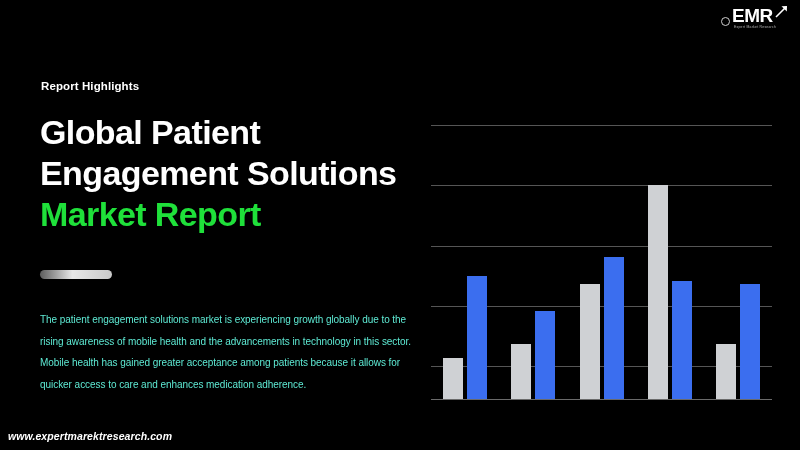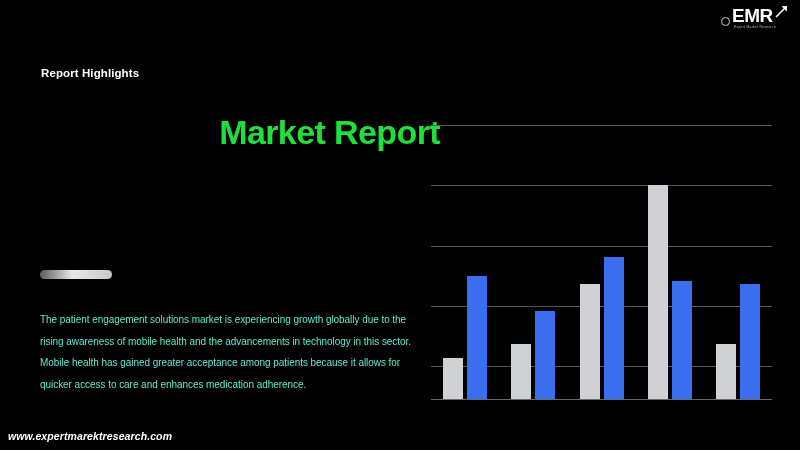--- a/index.html
+++ b/index.html
@@ -68,21 +68,21 @@
     letter-spacing: 0.25px;
     color: #b9b9b9;
     white-space: nowrap;
     font-family: "Liberation Sans", sans-serif;
   }
 
   
   .kicker {
     position: absolute;
     left: 41px;
-    top: 67px;
+    top: 80px;
     font-size: 11.5px;
     font-weight: bold;
     color: #ffffff;
     letter-spacing: 0.1px;
   }
   .headline {
     position: absolute;
     left: 40px;
     top: 112px;
     width: 400px;
@@ -90,21 +90,20 @@
   .headline .line {
     font-size: 34px;
     font-weight: bold;
     line-height: 41px;
     letter-spacing: -0.6px;
     color: #ffffff;
     white-space: nowrap;
   }
   .headline .line.accent {
     color: #1fe03a;
-    text-align: right;
   }
   .divider {
     position: absolute;
     left: 40px;
     top: 270px;
     width: 72px;
     height: 9px;
     border-radius: 5px;
     background: linear-gradient(90deg, #5c5c5c 0%, #e8e8e8 45%, #c9c9c9 100%);
   }
@@ -172,20 +171,22 @@
         <path d="M1 13 L11 3" stroke="#ffffff" stroke-width="1.6" fill="none"></path>
         <path d="M6.5 2.2 L12 2 L11.8 7.5 Z" fill="#ffffff"></path>
       </svg>
       <span class="logo-tagline">Expert Market Research</span>
     </div>
   </div>
 
   <div class="kicker">Report Highlights</div>
 
   <div class="headline">
+    <div class="line">Global Patient</div>
+    <div class="line">Engagement Solutions</div>
     <div class="line accent">Market Report</div>
   </div>
 
   <div class="divider"></div>
 
   <div class="body-copy">The patient engagement solutions market is experiencing growth globally due to the rising awareness of mobile health and the advancements in technology in this sector. Mobile health has gained greater acceptance among patients because it allows for quicker access to care and enhances medication adherence.</div>
 
   <div class="footer-url">www.expertmarektresearch.com</div>
 
   <div id="chart">

